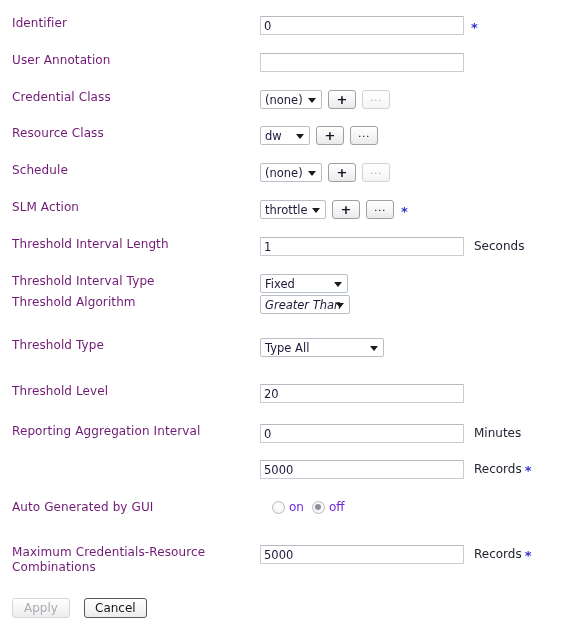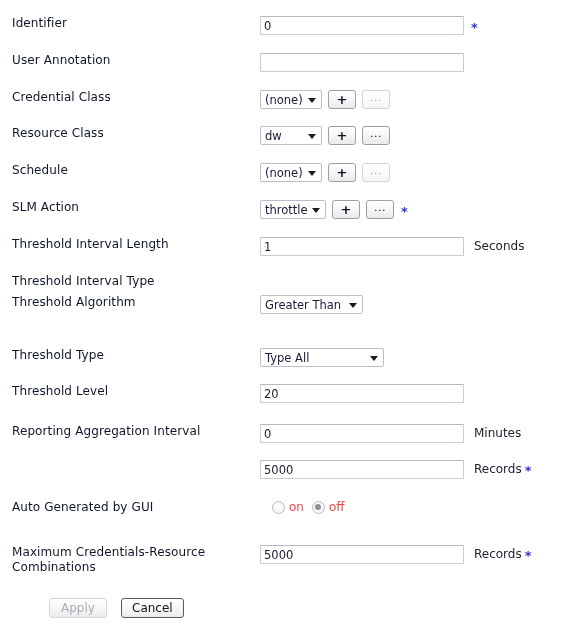--- a/index.html
+++ b/index.html
@@ -25,21 +25,21 @@
     left: 0;
     width: 580px;
     height: 32px;
   }
   .label {
     position: absolute;
     left: 12px;
     top: 0;
     width: 240px;
     font-size: 12px;
-    color: #0f172a;
+    color: #701a75;
     line-height: 15px;
     letter-spacing: 0.1px;
   }
   .control {
     position: absolute;
     left: 260px;
     top: 0;
     display: flex;
     align-items: center;
   }
@@ -84,24 +84,24 @@
     right: 5px;
     top: 50%;
     margin-top: -2px;
     width: 0;
     height: 0;
     border-left: 4.5px solid transparent;
     border-right: 4.5px solid transparent;
     border-top: 5px solid #1b1b1b;
   }
   .sel-w-none  { width: 62px; }
-  .sel-w-dw    { width: 62px; }
+  .sel-w-dw    { width: 50px; }
   .sel-w-thr   { width: 66px; }
   .sel-w-fixed { width: 88px; }
-  .sel-w-gt    { width: 103px; }
+  .sel-w-gt    { width: 90px; font-style: italic; }
   .sel-w-count { width: 124px; }
 
   
   .sqbtn {
     box-sizing: border-box;
     height: 19px;
     width: 28px;
     margin-left: 6px;
     border: 1px solid #9aa0a6;
     border-radius: 3px;
@@ -186,31 +186,30 @@
     top: 50%;
     width: 6px;
     height: 6px;
     margin-left: -3px;
     margin-top: -3px;
     border-radius: 50%;
     background: #8b9097;
   }
   .radio-label {
     font-size: 12px;
-    color: #ef4444;
+    color: #6d28d9;
   }
 
   
   .actions {
     position: absolute;
     left: 12px;
     top: 598px;
     display: flex;
     align-items: flex-end;
-    margin-left: 37px;
   }
   .btn {
     box-sizing: border-box;
     height: 20px;
     min-width: 58px;
     padding: 0 10px;
     border-radius: 3px;
     font-size: 12px;
     font-family: "DejaVu Sans", "Liberation Sans", sans-serif;
     display: inline-flex;
@@ -316,33 +315,39 @@
   <div class="row" style="top:237px;padding-left:20px;">
     <div class="label">Threshold Interval Length</div>
     <div class="control">
       <input class="textinput" type="text" value="1" style="">
     </div>
     <div class="unit">Seconds</div>
   </div>
 
   <div class="row" style="top:274px;">
     <div class="label">Threshold Interval Type</div>
+    <div class="control">
+      <div class="select sel-w-fixed">
+        <span class="selval">Fixed</span>
+        <span class="arrow"></span>
+      </div>
+    </div>
   </div>
 
   <div class="row" style="top:295px;">
     <div class="label">Threshold Algorithm</div>
     <div class="control">
       <div class="select sel-w-gt">
         <span class="selval">Greater Than</span>
         <span class="arrow"></span>
       </div>
     </div>
   </div>
 
-  <div class="row" style="top:348px;">
+  <div class="row" style="top:338px;">
     <div class="label">Threshold Type</div>
     <div class="control">
       <div class="select sel-w-count">
         <span class="selval">Type All</span>
         <span class="arrow"></span>
       </div>
     </div>
   </div>
 
   <div class="row" style="top:384px;">

